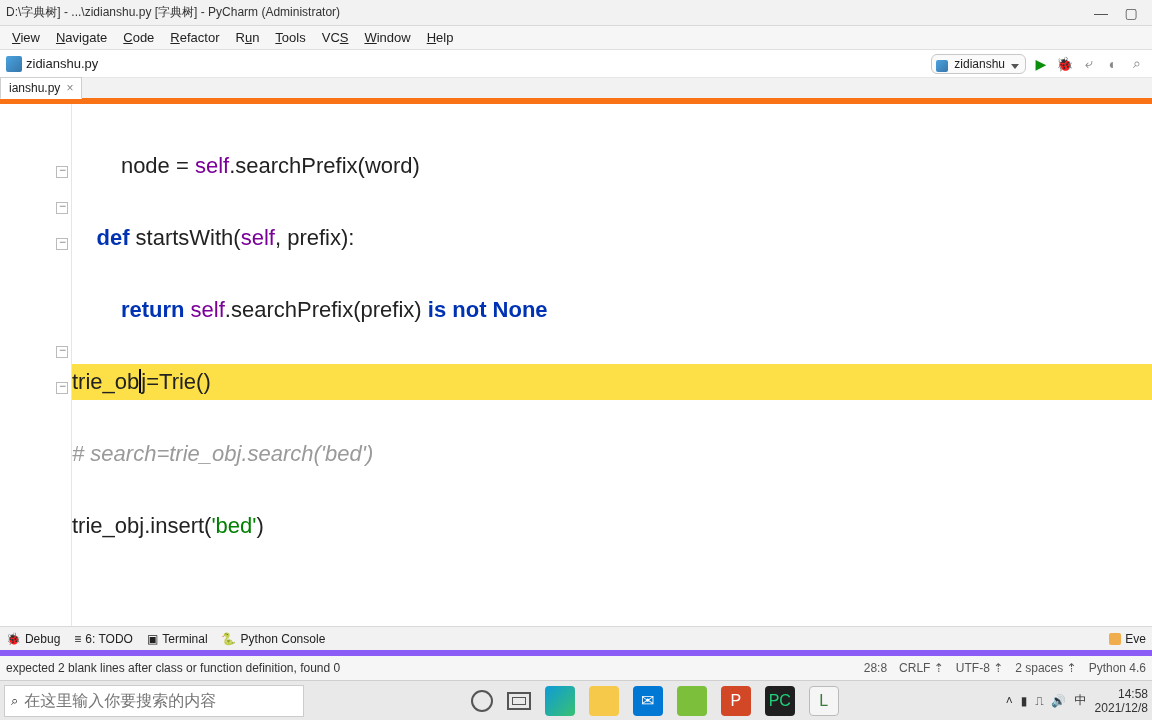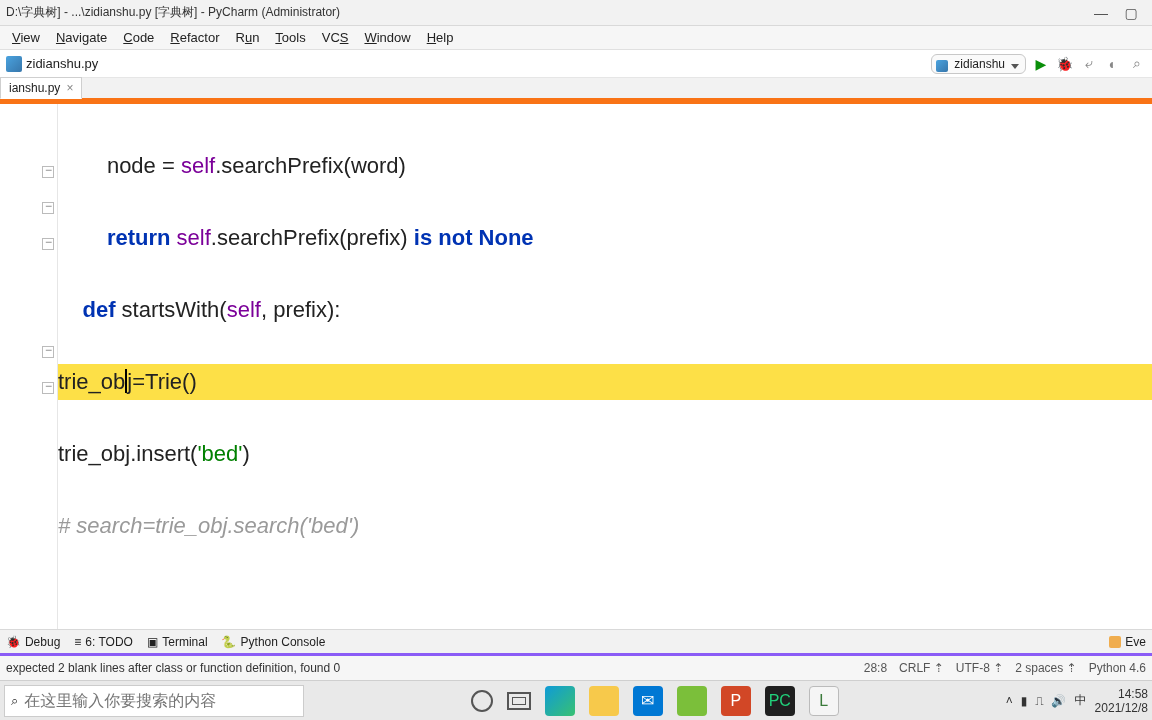--- a/index.html
+++ b/index.html
@@ -27,41 +27,41 @@
   .play { color: #0a8f0a; }
   .bug { color: #0a8f0a; }
   .grey { color: #888; }
 
   
   .tabstrip { height: 26px; background: #f2f2f2; display: flex; align-items: flex-end; border-bottom: 6px solid #f97316; }
   .tab { background: #fff; border: 1px solid #cfcfcf; border-bottom: 1px solid #fff; padding: 3px 8px; margin-bottom: -1px; font-size: 12px; display: flex; align-items: center; gap: 6px; }
   .tab .close { color: #888; font-size: 12px; cursor:pointer; }
 
   
-  .editor { flex: 1; display: flex; background: #fff; overflow: hidden; position: relative; }
+  .editor { flex: 1; display: flex; background: #fff; overflow: hidden; position: relative; padding-left: 14px; }
   .gutter { width: 58px; border-right: 1px solid #e6e6e6; position: relative; background:#fff; }
   .fold { position: absolute; left: 42px; width: 12px; height: 12px; border: 1px solid #bbb; background: #fff; }
   .fold::before { content: "−"; position: absolute; top: -4px; left: 2px; color: #888; font-size: 12px; }
   .code { flex: 1; padding: 8px 0 0 0; font-family: "Courier New", monospace; font-size: 22px; white-space: pre; line-height: 36px; }
   .line { height: 36px; }
   .hl { background: #fde047; }
   .kw { color: #0033b3; font-weight: bold; }
   .self { color: #7b0099; }
   .str { color: #008000; }
   .cm { color: #9a9a9a; font-style: italic; }
   .caret { border-left: 2px solid #000; display:inline-block; height:24px; vertical-align:middle; margin-top:-4px; }
 
   
   .toolbar-bottom { height: 24px; background: #f2f2f2; border-top: 1px solid #d9d9d9; display: flex; align-items: center; padding: 0 6px; gap: 14px; font-size: 12px; }
   .toolbtn { display: flex; align-items: center; gap: 4px; cursor:pointer; }
   .tbadge-right { margin-left:auto; display:flex; align-items:center; gap:4px; }
   .warn { width:12px;height:12px;background:#f0ad4e;border-radius:2px; }
 
   
-  .statusbar { height: 22px; background: #f6f6f6; border-top: 3px solid #8b5cf6; display: flex; align-items: center; padding: 12px 6px; font-size: 12px; }
+  .statusbar { height: 22px; background: #f6f6f6; border-top: 6px solid #8b5cf6; display: flex; align-items: center; padding: 12px 6px; font-size: 12px; }
   .statusleft { flex:1; color:#333; }
   .statusright { display:flex; gap:12px; color:#555; }
 
   
   .taskbar { height: 40px; background: #e9e9e9; border-top: 1px solid #cfcfcf; display: flex; align-items: center; padding: 0 4px; }
   .search { display:flex; align-items:center; background:#fff; border:1px solid #ccc; height:32px; width:300px; padding:0 6px; gap:6px; }
   .search input { border:none; outline:none; flex:1; font-size:16px; }
   .tcenter { flex:1; display:flex; align-items:center; justify-content:center; gap:14px; }
   .ticon { width:30px; height:30px; border-radius:4px; display:flex; align-items:center; justify-content:center; font-size:16px; cursor:pointer; }
   .edge{background:linear-gradient(135deg,#0f9bd7,#38c172);} 
@@ -120,25 +120,25 @@
 <div class="editor">
   <div class="gutter">
     <div class="fold" style="top:62px"></div>
     <div class="fold" style="top:98px"></div>
     <div class="fold" style="top:134px"></div>
     <div class="fold" style="top:242px"></div>
     <div class="fold" style="top:278px"></div>
   </div>
   <div class="code">
 <div class="line"><span>        node = </span><span class="self">self</span><span>.searchPrefix(word)</span></div>
+<div class="line"><span>    </span><span class="kw">def</span><span> startsWith(</span><span class="self">self</span><span>, prefix):</span></div>
 <div class="line"><span>        </span><span class="kw">return</span><span> </span><span class="self">self</span><span>.searchPrefix(prefix) </span><span class="kw">is not None</span></div>
-<div class="line"><span>    </span><span class="kw">def</span><span> startsWith(</span><span class="self">self</span><span>, prefix):</span></div>
 <div class="line hl"><span>trie_ob</span><span class="caret"></span><span>j=Trie()</span></div>
+<div class="line"><span class="cm"># search=trie_obj.search('bed')</span></div>
 <div class="line"><span>trie_obj.insert(</span><span class="str">'bed'</span><span>)</span></div>
-<div class="line"><span class="cm"># search=trie_obj.search('bed')</span></div>
 
   </div>
 </div>
 
 <div class="toolbar-bottom">
   <span class="toolbtn">🐞 <span>Debug</span></span>
   <span class="toolbtn">≡ <span>6: TODO</span></span>
   <span class="toolbtn">▣ <span>Terminal</span></span>
   <span class="toolbtn">🐍 <span>Python Console</span></span>
   <span class="tbadge-right">

